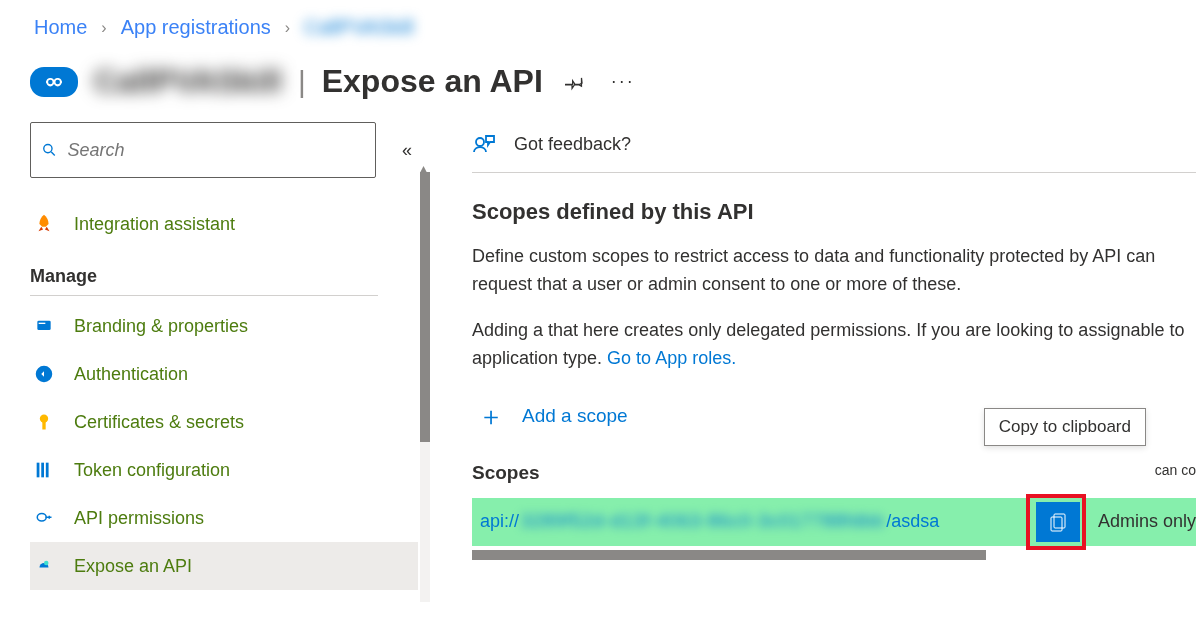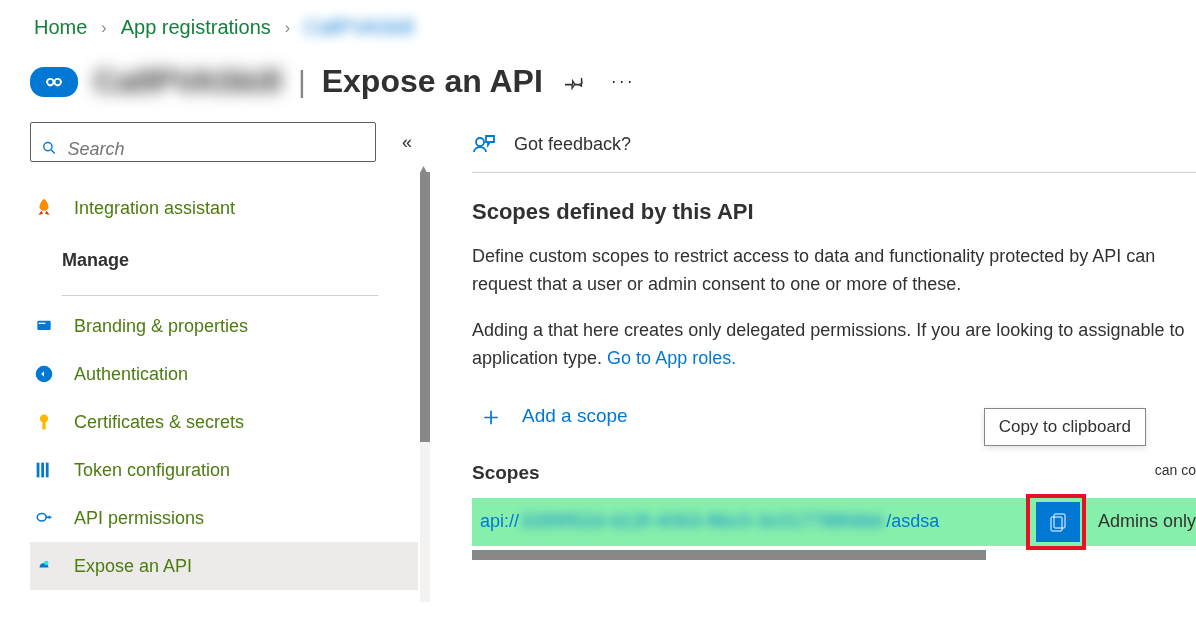--- a/index.html
+++ b/index.html
@@ -15,21 +15,21 @@
   a { text-decoration: none; }
 
   
   .breadcrumb {
     display: flex;
     align-items: center;
     gap: 14px;
     padding: 16px 24px 12px 34px;
     font-size: 20px;
   }
-  .breadcrumb a { color: #15803d; }
+  .breadcrumb a { color: #3b82f6; }
   .breadcrumb .chev { color: #8a8886; font-size: 16px; }
   .breadcrumb .blurred {
     color: #0078d4;
     filter: blur(6px);
     user-select: none;
   }
 
   
   .title-row {
     display: flex;
@@ -87,48 +87,47 @@
   
   .search-row {
     display: flex;
     align-items: center;
     gap: 26px;
     margin-bottom: 22px;
   }
   .search-box {
     flex: 0 0 346px;
     border: 1px solid #605e5c;
-    height: 40px;
-    display: flex;
-    align-items: flex-start;
+    height: 56px;
+    display: flex;
+    align-items: center;
     padding: 16px 10px;
     gap: 10px;
     border-radius: 2px;
   }
   .search-box input {
     border: none;
     outline: none;
     font-size: 18px;
     width: 100%;
     color: #323130;
     font-style: italic;
   }
   .collapse-btn {
     font-size: 18px;
     color: #323130;
     cursor: pointer;
   }
   .side-section-title {
     font-size: 18px;
     font-weight: 600;
-    padding: 18px 0 24px 0;
+    padding: 18px 0 8px 0;
     border-bottom: 1px solid #d2d0ce;
     margin-right: 52px;
     margin-bottom: 6px;
-    margin-left: 32px;
   }
   .side-item {
     display: flex;
     align-items: center;
     gap: 18px;
     padding: 12px 0 12px 2px;
     font-size: 18px;
     cursor: pointer;
     color: #4d7c0f;
   }

